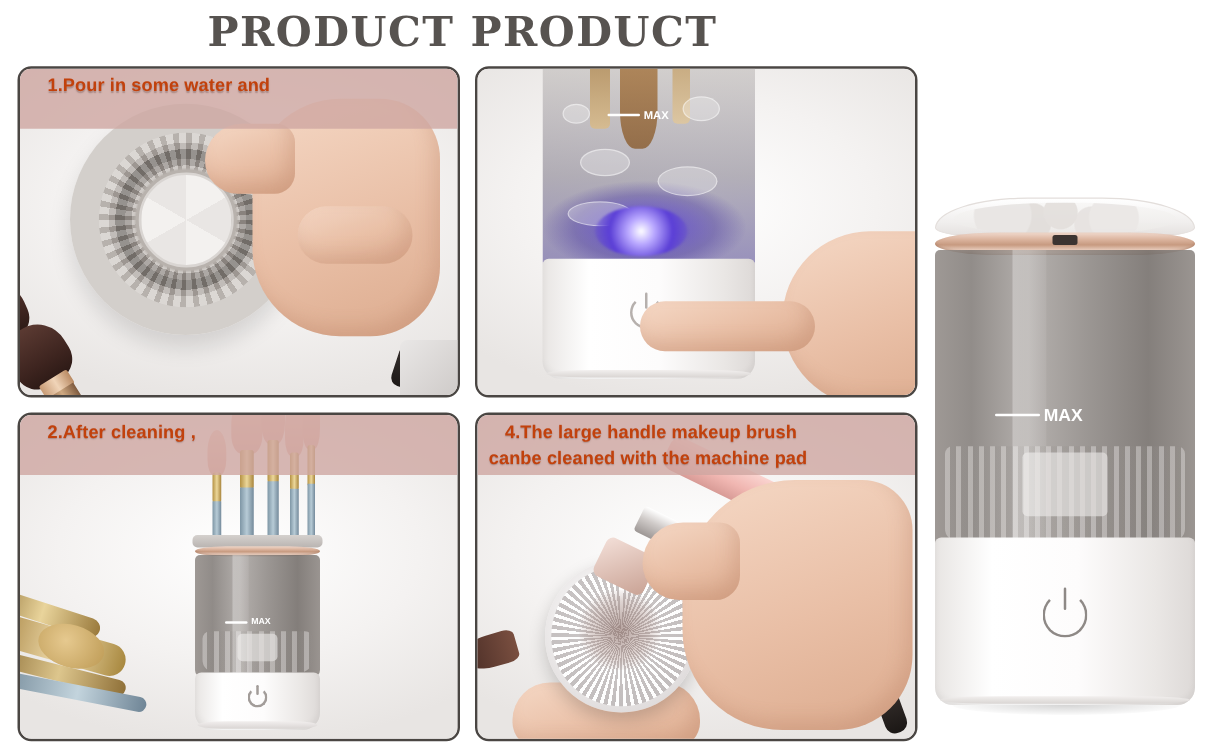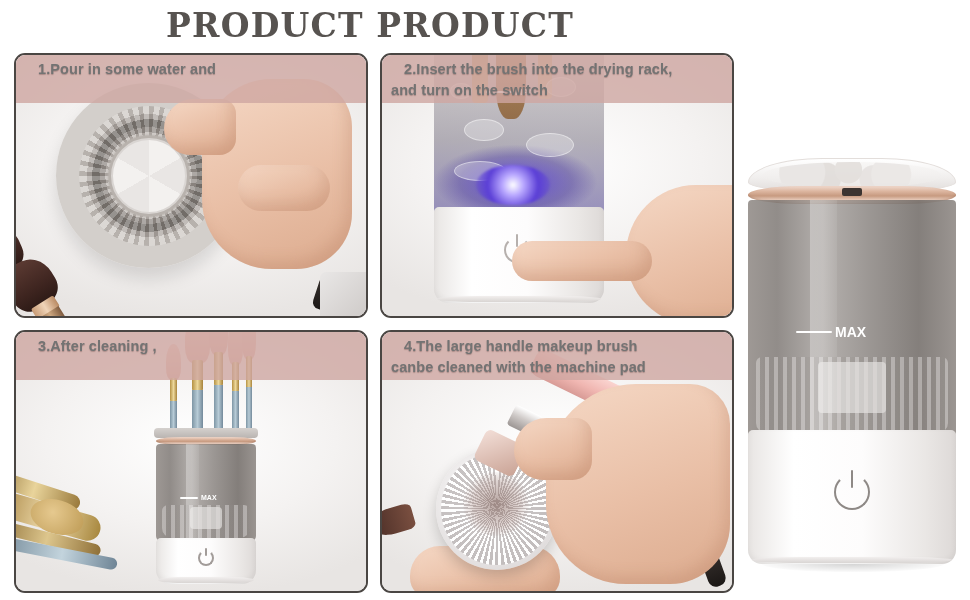--- a/index.html
+++ b/index.html
@@ -57,21 +57,21 @@
     inset: 0;
     overflow: hidden;
   }
 
   
   .caption {
     position: absolute;
     top: 0; left: 0; right: 0;
     height: 48px;
     background: rgba(206,166,161,0.80);
-    color: #737373;
+    color: #c2410c;
     font-size: 14.5px;
     font-weight: bold;
     line-height: 21px;
     padding: 4px 10px 0 22px;
     z-index: 30;
     text-shadow: 0 1px 1px rgba(90,60,58,0.35);
     letter-spacing: .1px;
   }
   .caption .l2 { margin-left: -13px; display: block; }
 
@@ -459,24 +459,20 @@
 
         <div class="power-icon" style="left:70px;top:188px;width:26px;height:26px;color:#b6b0ad;">
           <span class="ring"></span>
           <span class="bar"></span>
         </div>
       </div>
 
       <div class="hand" style="left:244px;top:130px;width:150px;height:140px;border-radius:70px 20px 20px 70px;z-index:14;"></div>
       <div class="hand" style="left:130px;top:186px;width:140px;height:40px;border-radius:22px;z-index:15;"></div>
 
-      <div class="caption">
-        <span>2.Insert the brush into the drying rack,</span>
-        <span class="l2">and turn on the switch</span>
-      </div>
     </div>
   </div>
 
   <div class="panel p3">
     <div class="scene">
       <div class="photo-bg"></div>
 
       <div class="p3-brush" style="left:154px;top:46px;width:7px;height:58px;">
         <div class="tip"></div>
         <div class="gold"></div>
@@ -528,21 +524,21 @@
       <div style="position:absolute;left:-18px;top:172px;width:104px;height:26px;border-radius:13px;
                   background:linear-gradient(90deg,#ad8c4c,#f0dcac,#a8883f);transform:rotate(16deg);"></div>
       <div style="position:absolute;left:14px;top:168px;width:54px;height:34px;border-radius:50%;
                   background:radial-gradient(circle at 40% 40%,#e6c98f,#bd9a54);transform:rotate(16deg);"></div>
       <div style="position:absolute;left:-24px;top:200px;width:110px;height:13px;border-radius:7px;
                   background:linear-gradient(90deg,#8c6e37,#ddc68d,#8f7038);transform:rotate(14deg);"></div>
       <div style="position:absolute;left:-10px;top:216px;width:112px;height:12px;border-radius:6px;
                   background:linear-gradient(90deg,#7f94a2,#c3d4dd,#6f8596);transform:rotate(11deg);"></div>
 
       <div class="caption">
-        <span>3.After cleaning ,</span>
+        <span>2.After cleaning ,</span>
       </div>
     </div>
   </div>
 
   <div class="panel p4">
     <div class="scene">
       <div class="photo-bg"></div>
 
       <div class="pad" style="left:54px;top:116px;width:122px;height:122px;z-index:6;">
         <div class="spokes"></div>

